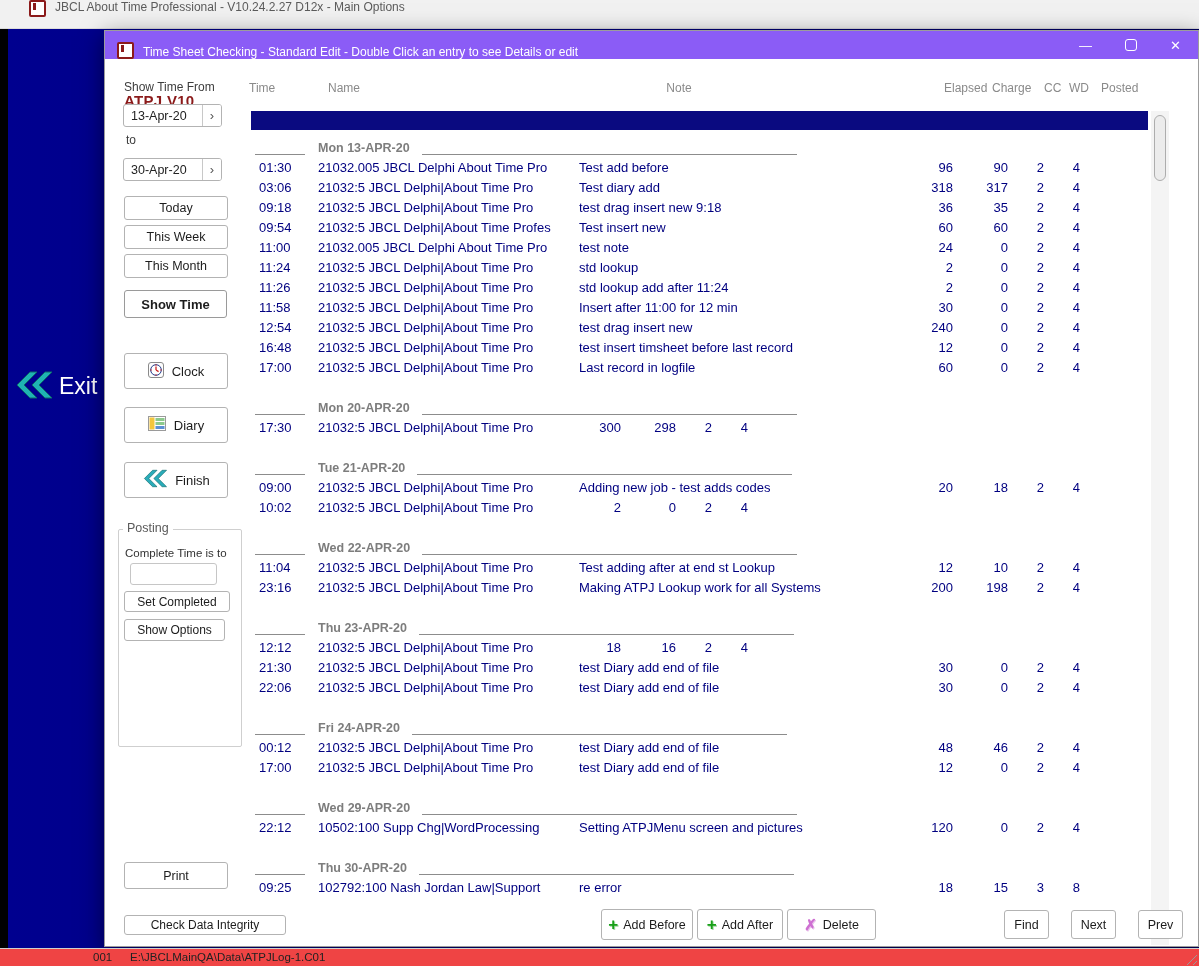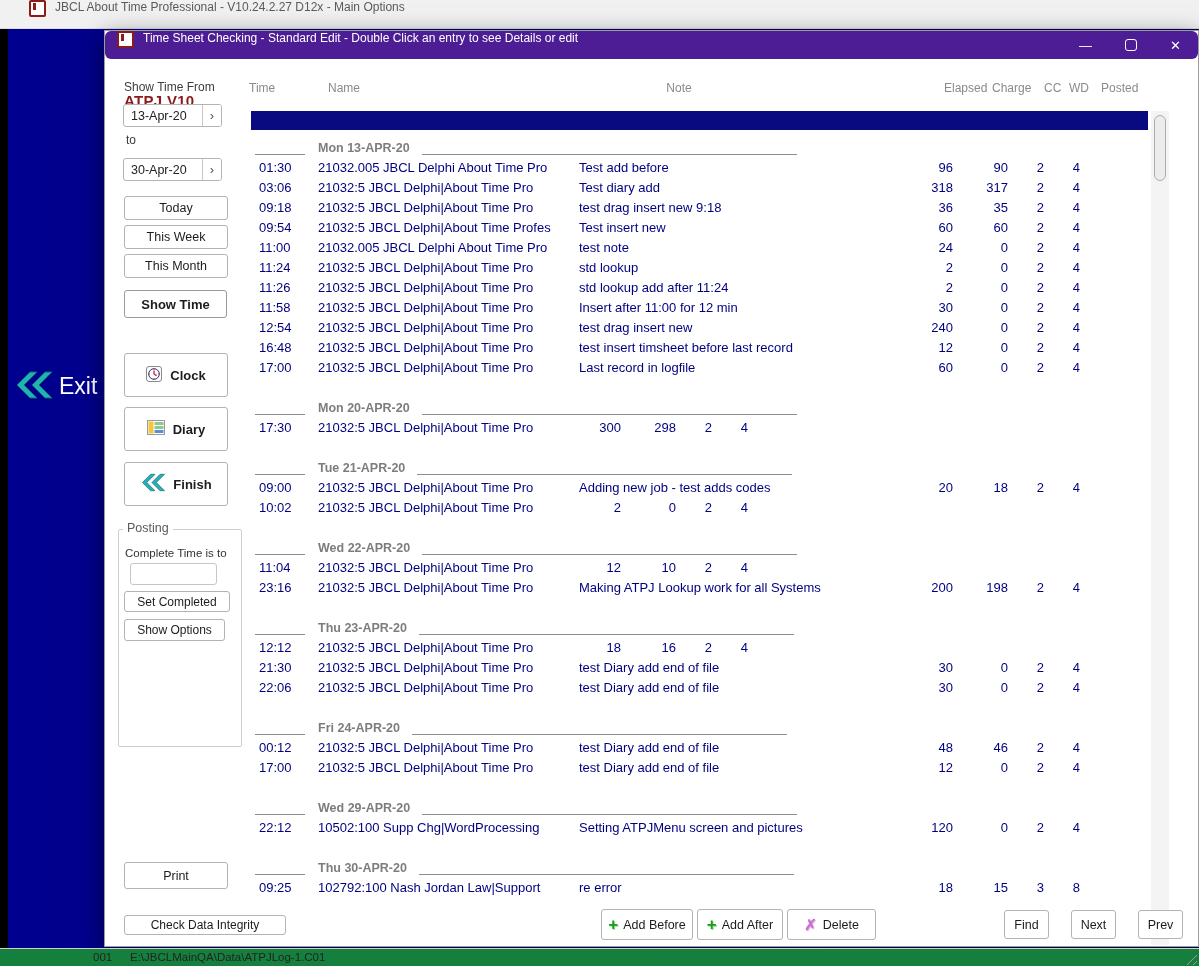--- a/index.html
+++ b/index.html
@@ -13,32 +13,32 @@
   .win-ico{width:13px;height:13px;border:2px solid #8b1a1a;background:#fff;border-radius:2px;position:relative;flex:none;}
   .win-ico::after{content:"";position:absolute;left:2px;top:1px;width:3px;height:7px;background:#8b1a1a;}
   .main-titlebar .win-ico{margin-left:29px;}
   .main-title{margin-left:9px;font-size:12px;color:#5b5b5b;white-space:nowrap;}
   .main-client{position:absolute;left:0;top:28px;width:1199px;height:920px;background:#000;z-index:0;}
   .navy{position:absolute;left:8px;top:0;width:1191px;height:920px;
     background:linear-gradient(90deg,#00008f 0%,#000079 55%,#000060 100%);}
   .exit{position:absolute;left:6px;top:342px;display:flex;align-items:center;gap:7px;cursor:pointer;background:none;border:0;padding:0;}
   .exit-label{color:#ffffff;font-size:23px;font-family:"Liberation Sans",sans-serif;}
   
-  .statusbar{position:absolute;left:0;top:948px;width:1199px;height:18px;background:#15803d;
+  .statusbar{position:absolute;left:0;top:948px;width:1199px;height:18px;background:#ef4444;
     border-top:1px solid #cfcfcf;font-size:11.5px;color:#222;z-index:3;}
   .status-record{position:absolute;left:93px;top:2px;}
   .status-path{position:absolute;left:130px;top:2px;}
   .grip{position:absolute;right:2px;bottom:2px;width:13px;height:13px;
     background:repeating-linear-gradient(135deg,transparent 0 3px,#9a9a9a 3px 4px);
     clip-path:polygon(100% 0,100% 100%,0 100%);}
   
   .dialog{position:absolute;left:104px;top:30px;width:1095px;height:917px;background:#fff;
     border:1px solid #9c9c9c;box-shadow:0 6px 22px rgba(0,0,0,.5);z-index:2;box-sizing:border-box;}
-  .dlg-titlebar{position:absolute;left:0;top:0;width:100%;height:28px;background:#4c1d95;
-    display:flex;align-items:flex-start;color:#fff;border-radius:6px;}
+  .dlg-titlebar{position:absolute;left:0;top:0;width:100%;height:28px;background:#8b5cf6;
+    display:flex;align-items:flex-end;color:#fff;}
   .dlg-titlebar .win-ico{margin-left:12px;}
   .dlg-title{margin-left:9px;font-size:12px;white-space:nowrap;}
   .dlg-controls{margin-left:auto;display:flex;height:100%;}
   .ctl{width:45px;height:100%;display:flex;align-items:center;justify-content:center;
     font-size:13px;color:#fff;background:none;border:0;padding:0;font-family:inherit;}
   .ctl.max i{width:10px;height:10px;border:1.6px solid #fff;border-radius:3px;display:block;}
   .dlg-content{position:absolute;left:0;top:28px;width:1093px;height:887px;background:#fff;}
   
   .atpj{position:absolute;left:19px;top:1px;font-size:15px;font-weight:bold;color:#8b1a1a;letter-spacing:.3px;margin-top:32px;}
   .lbl{position:absolute;font-size:12px;color:#3c3c3c;}
@@ -50,21 +50,21 @@
     font-size:12.5px;color:#222;padding-left:7px;background:transparent;}
   .spin{width:19px;border:0;border-left:1px solid #c8c8c8;display:flex;align-items:center;justify-content:center;
     color:#555;font-size:13px;background:#fff;padding:0;font-family:inherit;}
   .btn{position:absolute;background:#fff;border:1px solid #b3b3b3;border-radius:3px;
     font-family:"Liberation Sans",sans-serif;font-size:12.5px;color:#1c1c1c;
     display:flex;align-items:center;justify-content:center;padding:0;box-sizing:border-box;}
   .btn-today{left:19px;top:137px;width:104px;height:24px;}
   .btn-week{left:19px;top:166px;width:104px;height:24px;}
   .btn-month{left:19px;top:195px;width:104px;height:24px;}
   .btn-showtime{left:19px;top:231px;width:103px;height:28px;font-weight:bold;font-size:13px;border-color:#9a9a9a;}
-  .bigbtn{left:19px;width:104px;height:44px;gap:8px;font-size:13px;font-weight:bold;}
+  .bigbtn{left:19px;width:104px;height:36px;gap:8px;font-size:13px;}
   .btn-clock{top:294px;}
   .btn-diary{top:348px;}
   .btn-finish{top:403px;}
   .posting{position:absolute;left:13px;top:470px;width:124px;height:218px;border:1px solid #cfcfcf;
     border-radius:2px;box-sizing:border-box;}
   .posting-legend{position:absolute;left:4px;top:-9px;background:#fff;padding:0 4px;color:#5a5a5a;font-size:12.5px;}
   .complete-lbl{position:absolute;left:6px;top:17px;font-size:11.5px;color:#333;white-space:nowrap;}
   .complete-input{position:absolute;left:11px;top:33px;width:87px;height:22px;border:1px solid #c6c6c6;
     border-radius:3px;box-sizing:border-box;font-family:inherit;font-size:12px;padding-left:5px;}
   .btn-setcompleted{left:5px;top:61px;width:106px;height:21px;font-size:12px;}
@@ -389,20 +389,21 @@
         </div>
         <div class="tspacer"></div>
         <div class="group-header">
           <span class="gline g1"></span>
           <span class="gdate">Wed 22-APR-20</span>
           <span class="gline g2"></span>
         </div>
         <div class="trow">
           <span class="c-time">11:04</span>
           <span class="c-name">21032:5 JBCL Delphi|About Time Pro</span>
+          <span class="c-note">Test adding after at end st Lookup</span>
           <span class="c-elapsed">12</span>
           <span class="c-charge">10</span>
           <span class="c-cc">2</span>
           <span class="c-wd">4</span>
           <span class="c-posted"></span>
         </div>
         <div class="trow">
           <span class="c-time">23:16</span>
           <span class="c-name">21032:5 JBCL Delphi|About Time Pro</span>
           <span class="c-note">Making ATPJ Lookup work for all Systems</span>

